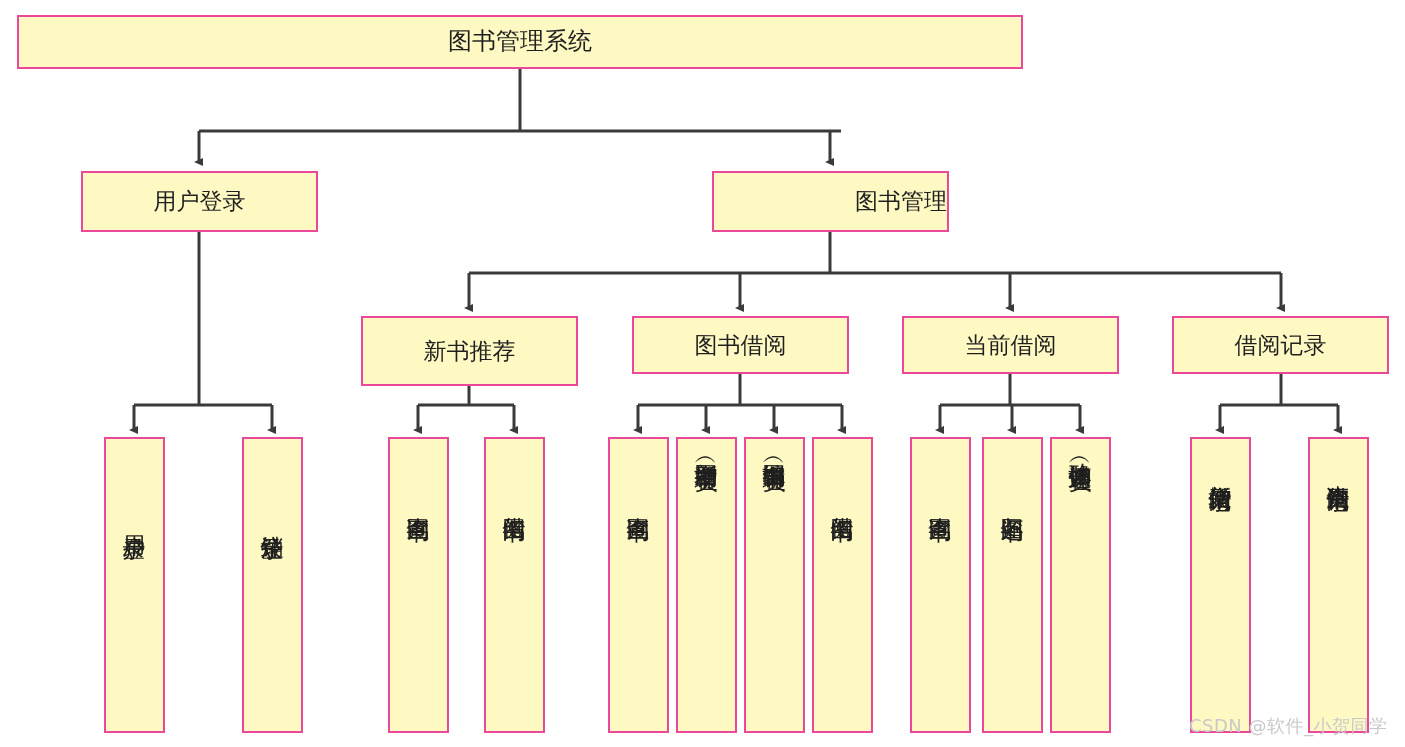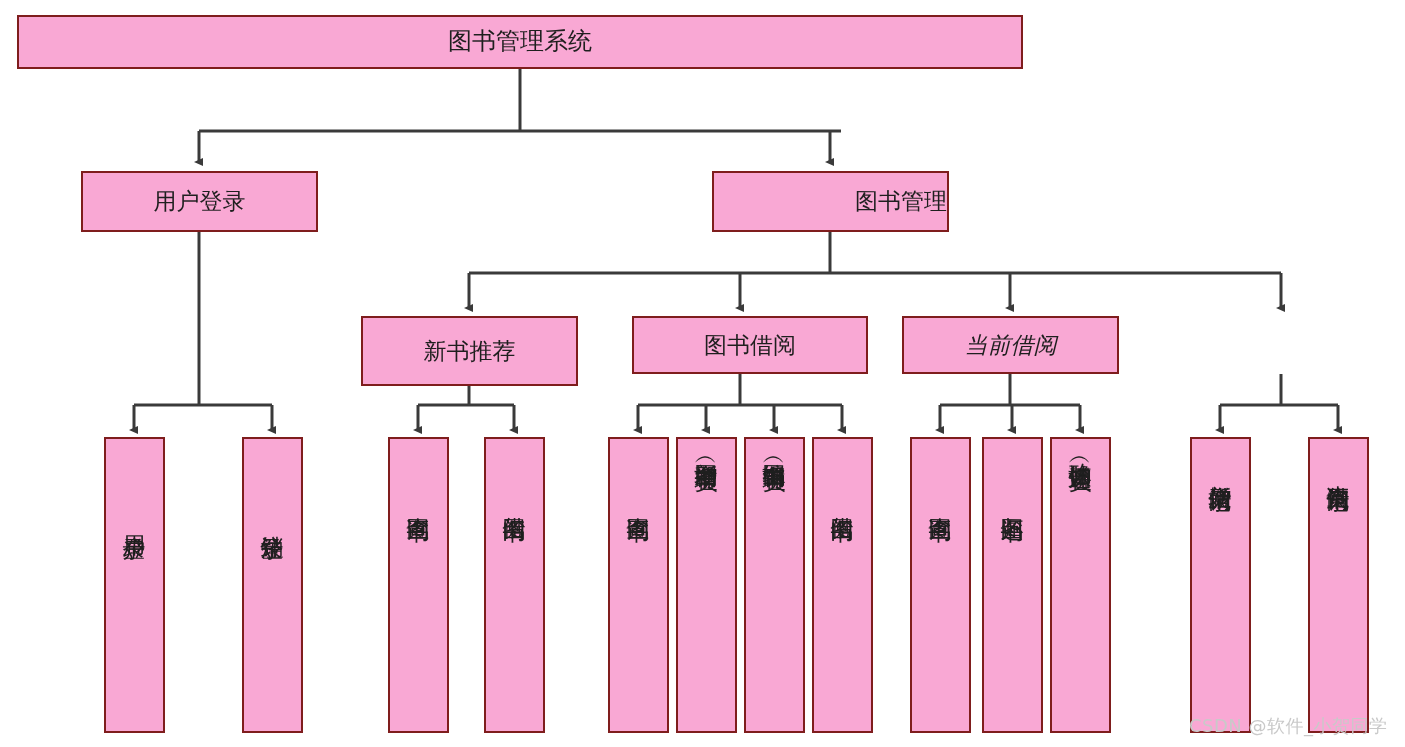--- a/index.html
+++ b/index.html
@@ -21,22 +21,22 @@
     position: absolute;
     left: 0;
     top: 0;
     width: 1405px;
     height: 747px;
     pointer-events: none;
   }
   .node {
     position: absolute;
     box-sizing: border-box;
-    background: #f9a8d4;
-    border: 2px solid #7f1d1d;
+    background: #fef9c3;
+    border: 2px solid #ec4899;
     display: flex;
     align-items: center;
     justify-content: center;
     z-index: 2;
   }
   .node .lbl {
     color: #1f1f1f;
     line-height: 1.22;
     text-align: center;
     white-space: pre-line;
@@ -136,25 +136,28 @@
   <div class="node h" style="left:81px; top:171px; width:237px; height:61px;">
     <span class="lbl">用户登录</span>
   </div>
   <div class="node h" style="left:712px; top:171px; width:237px; height:61px;justify-content:flex-end;">
     <span class="lbl">图书管理</span>
   </div>
 
   <div class="node h" style="left:361px; top:316px; width:217px; height:70px;">
     <span class="lbl">新书推荐</span>
   </div>
-  <div class="node h" style="left:632px; top:316px; width:236px; height:58px;">
+  <div class="node h" style="left:632px; top:316px; width:217px; height:58px;">
     <span class="lbl">图书借阅</span>
   </div>
-  <div class="node h" style="left:902px; top:316px; width:217px; height:58px;font-style:italic;">
+  <div class="node h" style="left:902px; top:316px; width:217px; height:58px;">
     <span class="lbl">当前借阅</span>
+  </div>
+  <div class="node h" style="left:1172px; top:316px; width:217px; height:58px;">
+    <span class="lbl">借阅记录</span>
   </div>
 
   <div class="node v" style="left:104px; top:437px; width:61px; height:296px; padding-top:78px;">
     <span class="lbl">用户登录</span>
   </div>
   <div class="node v" style="left:242px; top:437px; width:61px; height:296px; padding-top:78px;">
     <span class="lbl">注销登录</span>
   </div>
 
   <div class="node v" style="left:388px; top:437px; width:61px; height:296px; padding-top:60px;">

